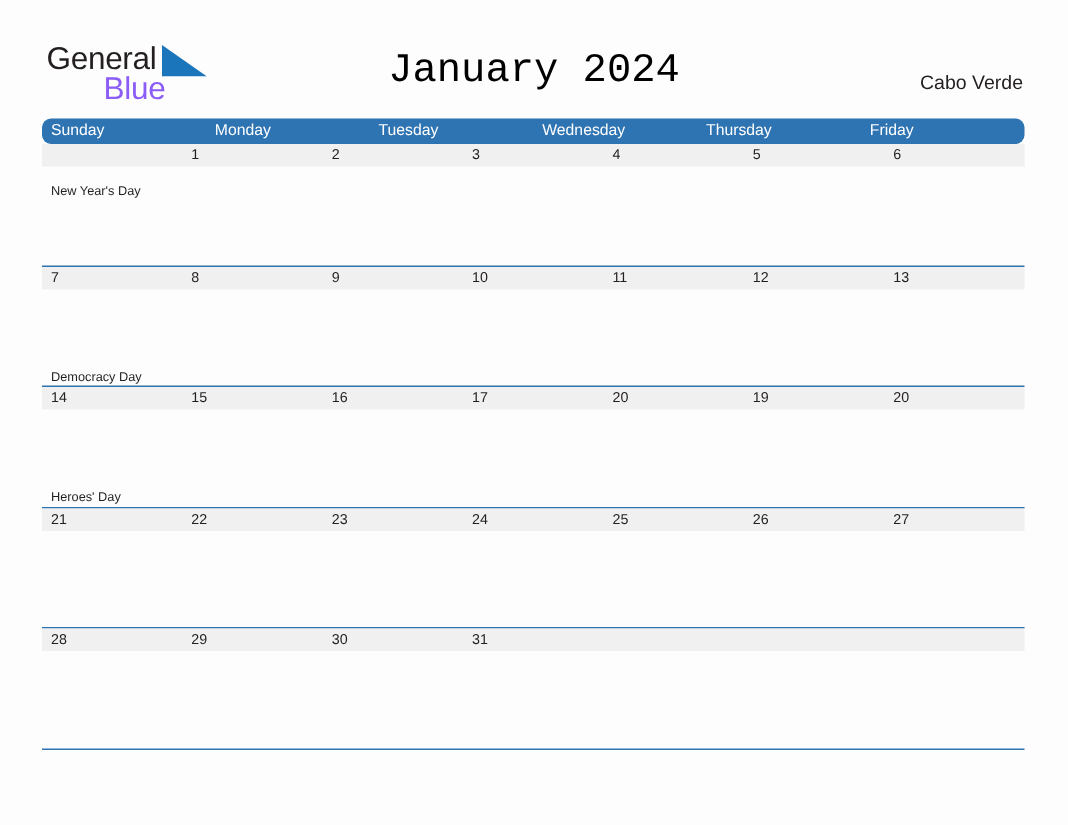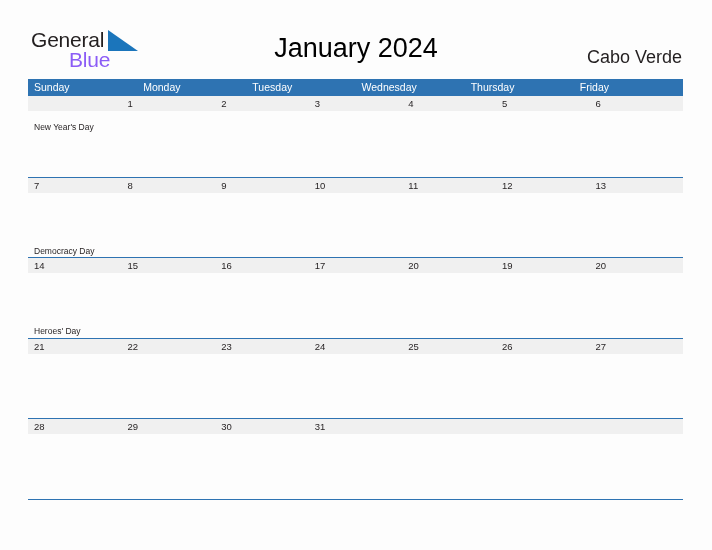--- a/index.html
+++ b/index.html
@@ -58,43 +58,44 @@
     font-family: "Liberation Sans", sans-serif;
   }
   .cal-title {
     position: absolute;
     left: 0;
     right: 0;
     top: 33px;
     text-align: center;
     font-size: 27px;
     color: #000000;
-    font-family: Liberation Sans, sans-serif;
+    font-family: Liberation Mono, monospace;
     letter-spacing: 0px;
   }
   .region-label {
     position: absolute;
     right: 30px;
     top: 47px;
-    font-size: 18px;
+    font-size: 13px;
     color: #231f20;
     font-family: "Liberation Sans", sans-serif;
   }
 
   
   .calendar {
     position: absolute;
     left: 28px;
     top: 79px;
     width: 655px;
   }
   .weekday-row {
     display: flex;
     background: #2e73b2;
     height: 17px;
+    border-radius: 6px;
   }
   .weekday-cell {
     flex: 1 1 0;
     color: #ffffff;
     font-size: 10.5px;
     line-height: 17px;
     padding-left: 6px;
     box-sizing: border-box;
     white-space: nowrap;
     overflow: hidden;

